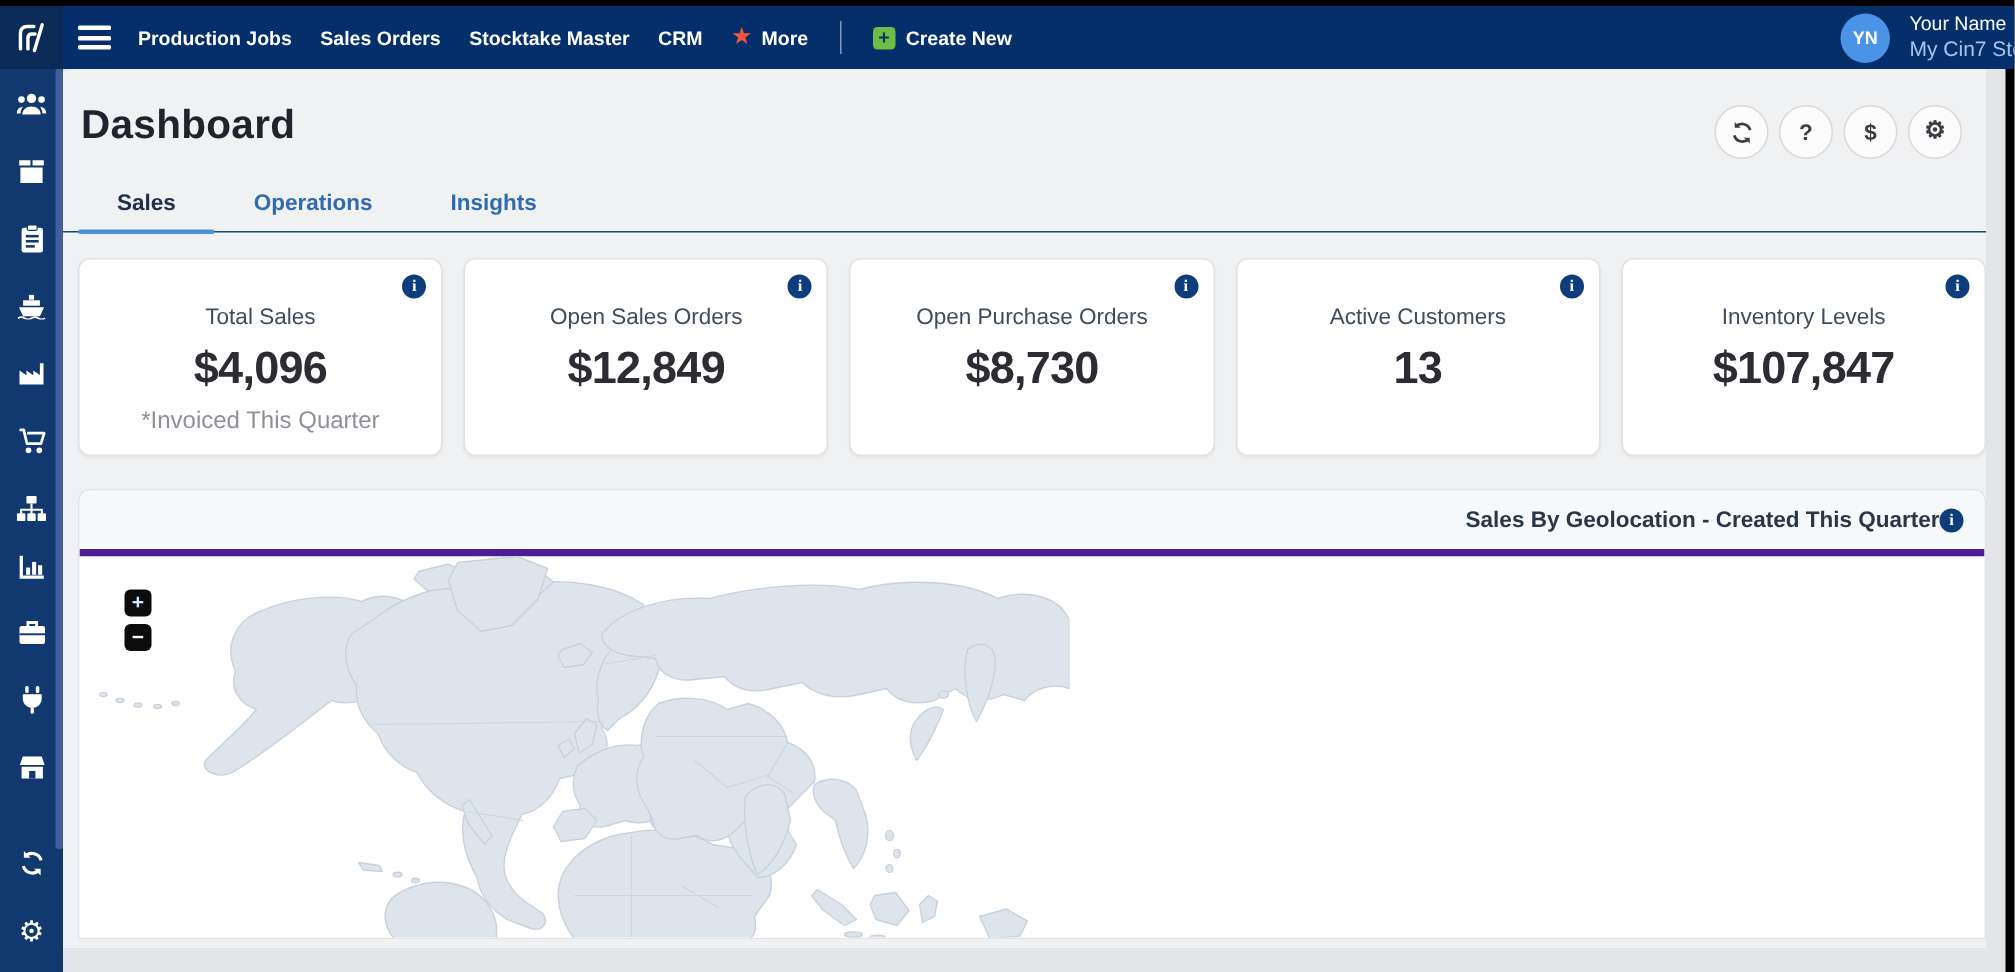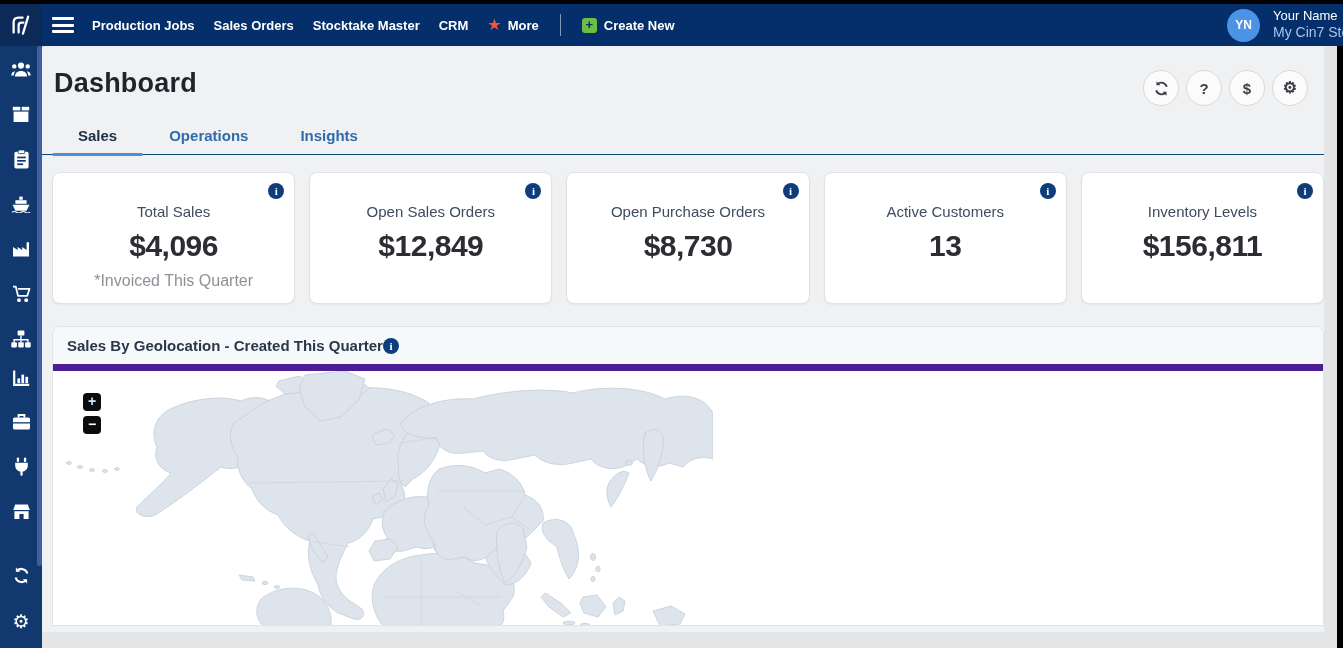--- a/index.html
+++ b/index.html
@@ -47,21 +47,21 @@
   .tab.active::after { content:""; position:absolute; left:0; right:0; bottom:-2px; height:3px; background:#4a90d9; border-radius:2px; }
 
   .cards { display:flex; gap:14px; margin:17px 0 0 16px; width:1272px; }
   .card { flex:1; position:relative; height:132px; background:#fff; border:1px solid #e2e2e4; border-radius:8px; box-shadow:0 1px 2px rgba(0,0,0,.05); text-align:center; padding-top:30px; }
   .card-label { font-size:15px; color:#3e4c5e; }
   .card-value { margin-top:9px; font-size:30px; font-weight:800; color:#2c2c33; letter-spacing:-.5px; }
   .card-foot { position:absolute; left:0; right:0; bottom:13px; font-size:16px; color:#8f8f97; }
   .info-dot { position:absolute; top:10px; right:10px; width:16px; height:16px; border-radius:50%; background:#0e3d7d; color:#fff; font-size:11px; font-weight:bold; font-family:"Liberation Serif", serif; line-height:16px; text-align:center; cursor:pointer; }
 
   .map-panel { margin:22px 0 0 16px; width:1272px; height:300px; background:#fff; border:1px solid #e3e3e5; border-radius:8px 8px 0 0; overflow:hidden; }
-  .panel-header { height:44px; background:#f6f9fc; border-bottom:7px solid #4c1d95; display:flex; align-items:center; justify-content:flex-start; padding:0 14px; }
+  .panel-header { height:44px; background:#f6f9fc; border-bottom:5px solid #4c1d95; display:flex; align-items:center; justify-content:flex-end; padding:0 14px; }
   .panel-title { font-size:15px; font-weight:bold; color:#2b3747; }
   .panel-header .info-dot { position:static; }
   .panel-body { position:relative; height:255px; background:#fff; }
   .world-map { position:absolute; left:0; top:0; }
   .map-zoom { position:absolute; left:30px; top:22px; display:flex; flex-direction:column; gap:5px; }
   .zoom-btn { width:18px; height:18px; background:#0c0c0c; border-radius:4px; color:#fff; font-size:14px; font-weight:bold; line-height:16px; text-align:center; cursor:pointer; }
   .zoom-btn.plus { color:#cdeafe; }
 </style>
 </head>
 <body>
@@ -255,21 +255,21 @@
       <div class="card-value">$8,730</div>
     </div>
     <div class="card">
       <div class="info-dot">i</div>
       <div class="card-label">Active Customers</div>
       <div class="card-value">13</div>
     </div>
     <div class="card">
       <div class="info-dot">i</div>
       <div class="card-label">Inventory Levels</div>
-      <div class="card-value">$156,811</div>
+      <div class="card-value">$107,847</div>
     </div>
   </div>
 
   <div class="map-panel">
     <div class="panel-header">
       <div class="panel-title">Sales By Geolocation - Created This Quarter</div>
       <div class="info-dot">i</div>
     </div>
     <div class="panel-body">
       <svg class="world-map" width="660" height="255" viewBox="0 0 660 255">

